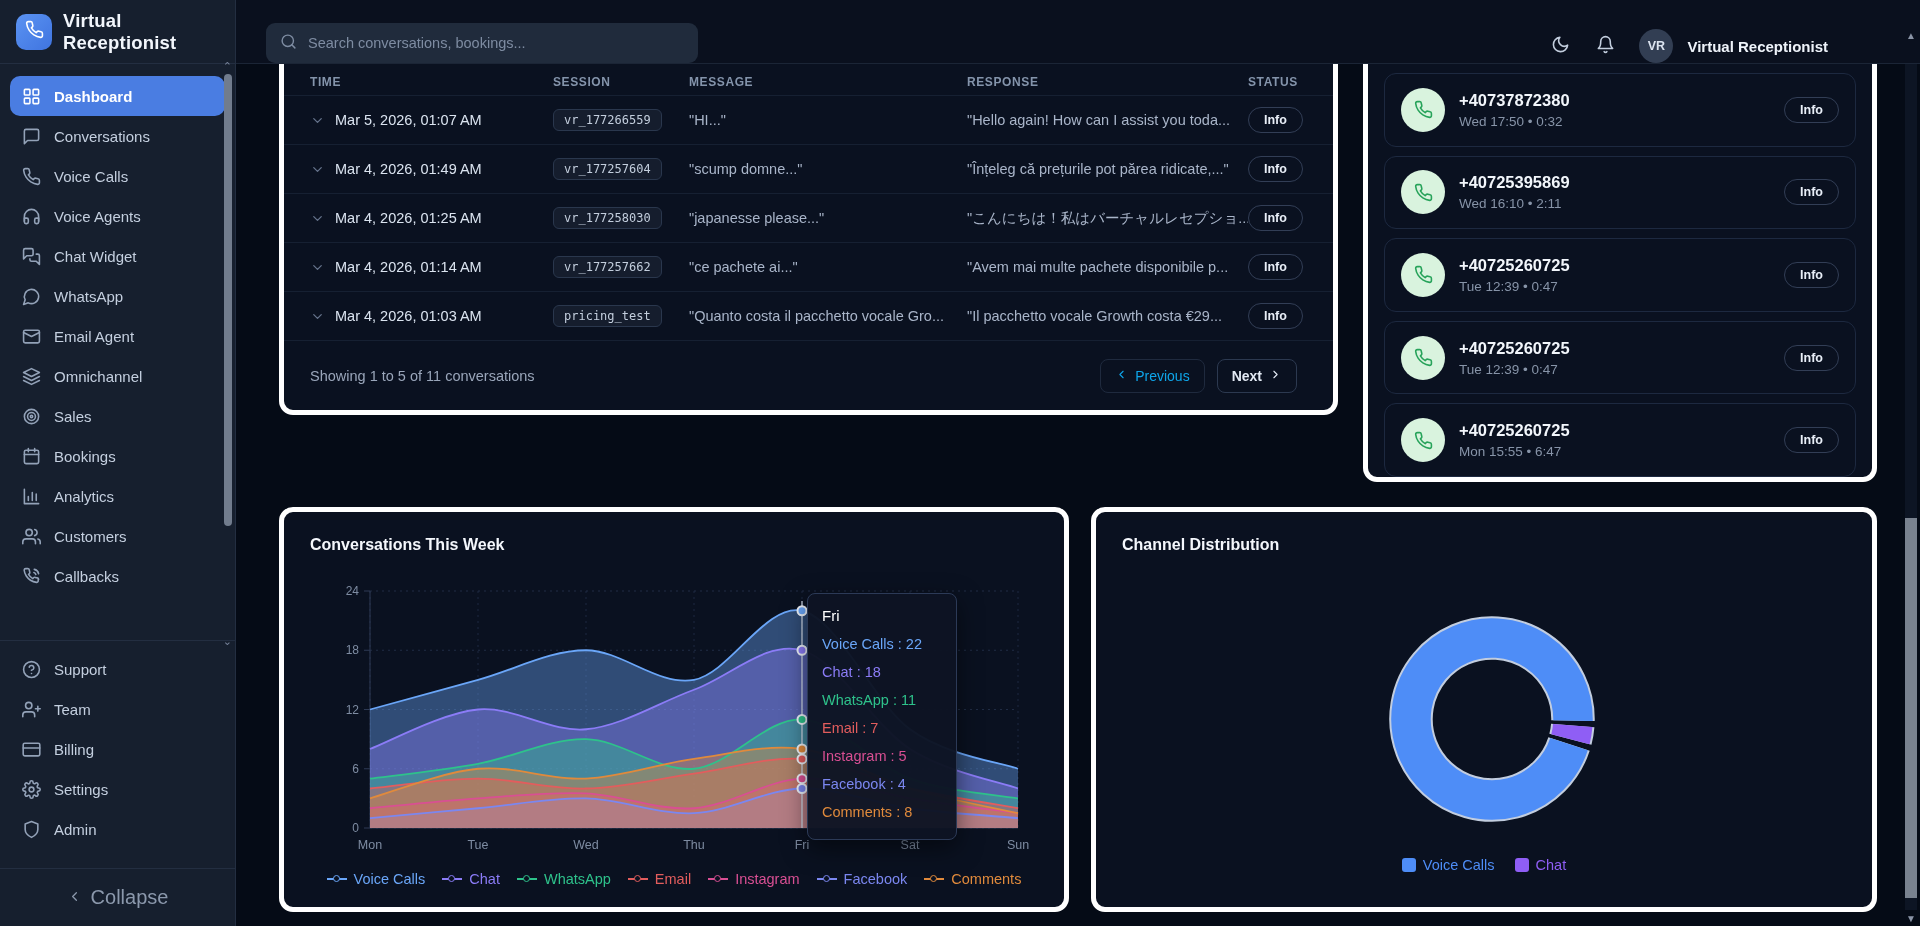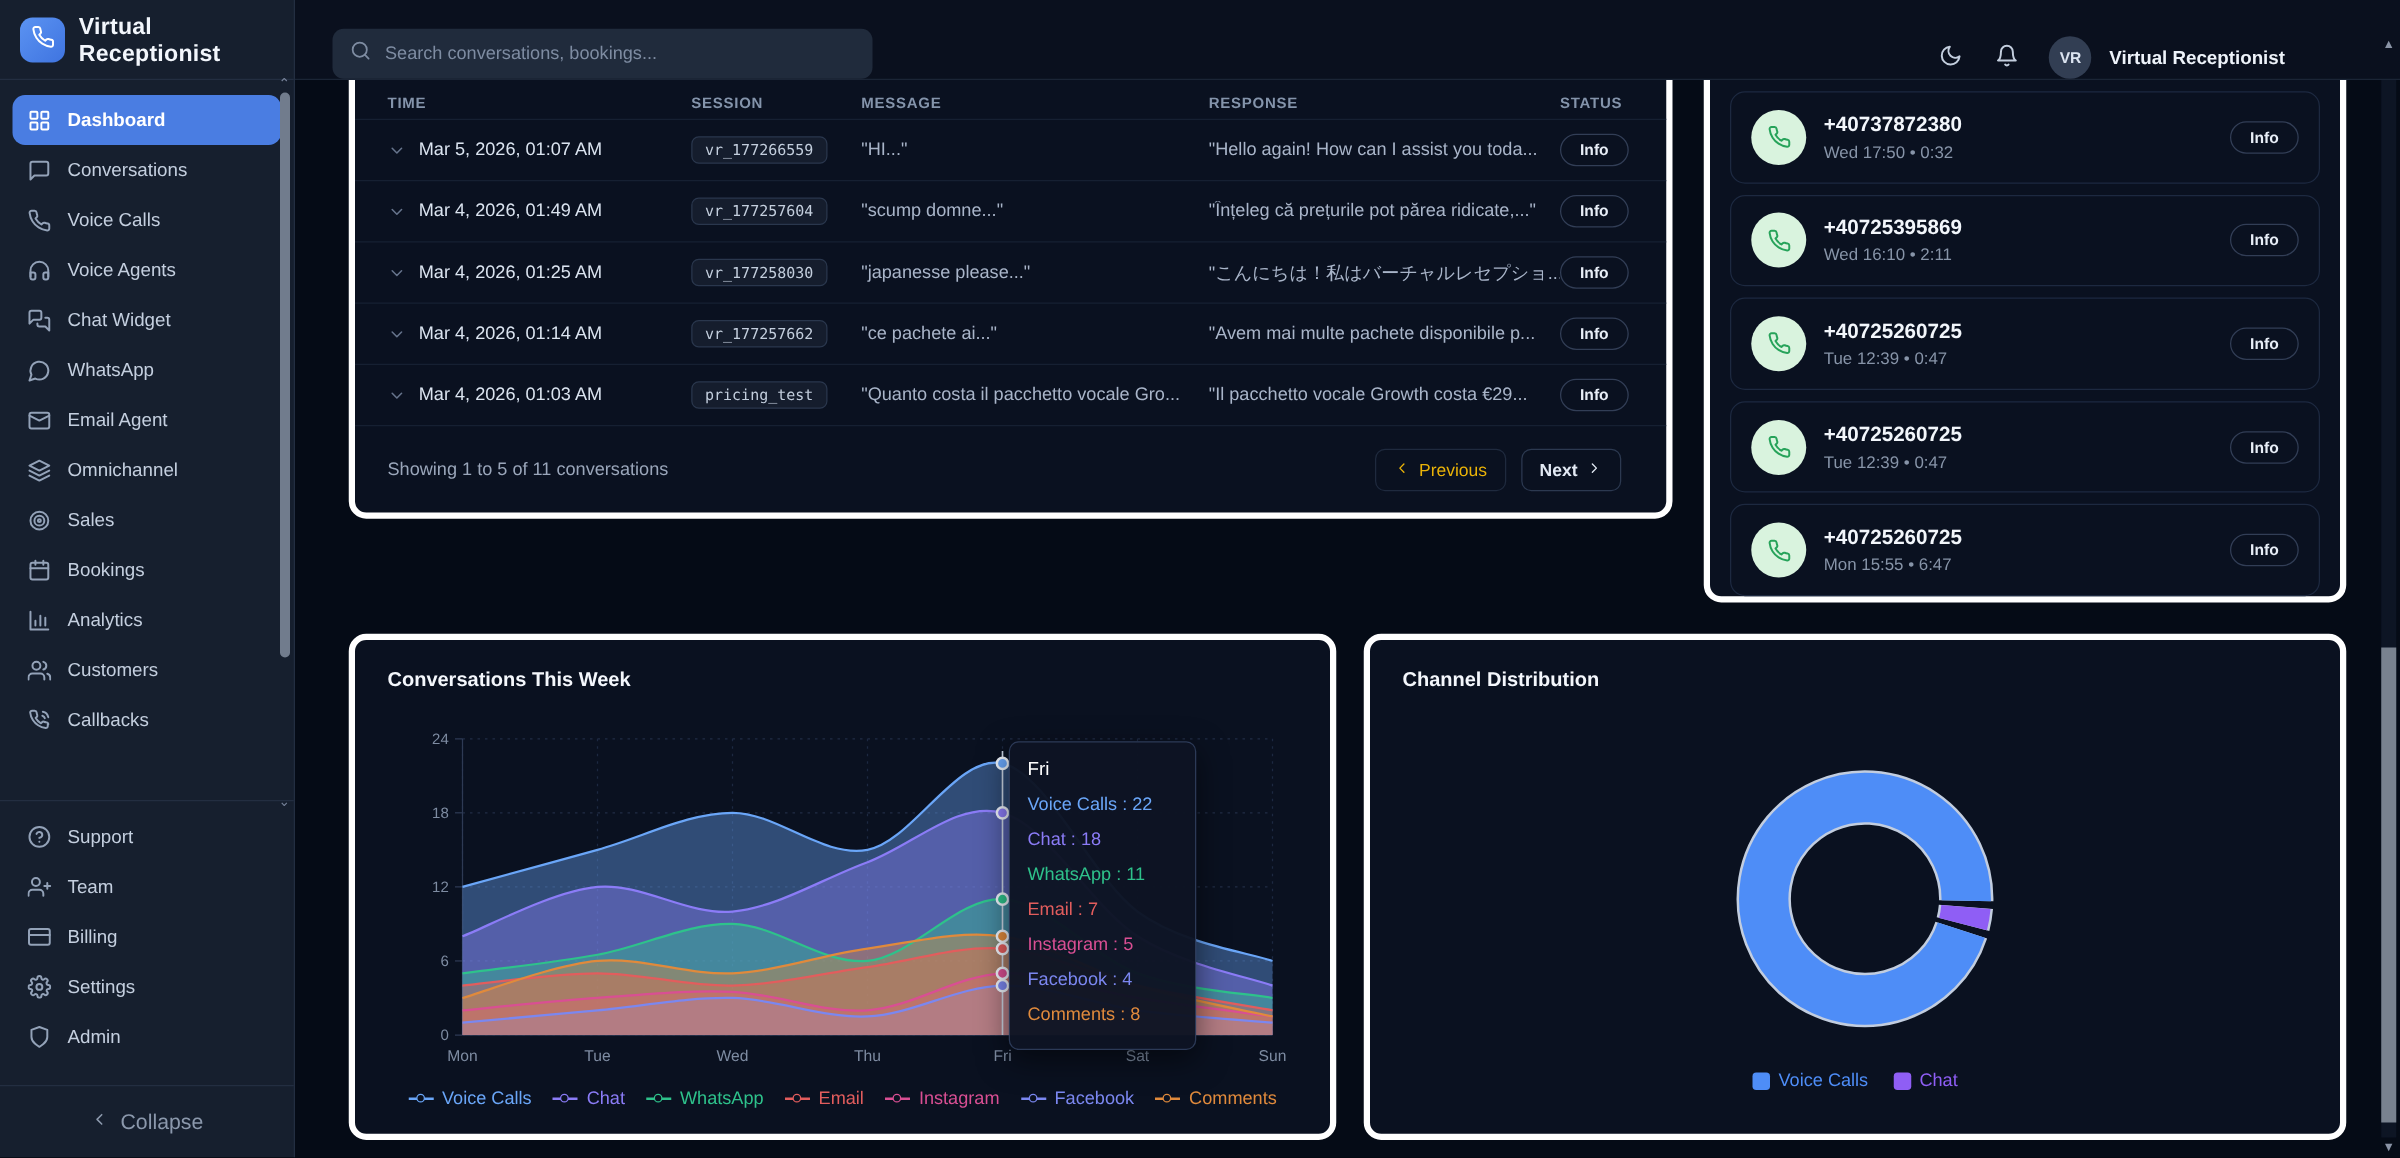--- a/index.html
+++ b/index.html
@@ -17,21 +17,21 @@
   .logo-title { font-size:18.5px; font-weight:bold; color:#f2f6fc; letter-spacing:.2px; }
   .nav { position:relative; padding:12px 10px 4px 10px; flex:0 0 576px; }
   .nav-item { height:40px; display:flex; align-items:center; gap:13px; padding:0 12px;
     border-radius:10px; color:#c4cfdf; font-size:15px; cursor:pointer; }
   .nav-item .icon { color:#93a2b8; display:flex; }
   .nav-item.active { background:#4a7de2; color:#ffffff; font-weight:bold; }
   .nav-item.active .icon { color:#ffffff; }
   .side-divider { height:1px; background:#232e41; margin:0 0; }
   .nav2 { padding:10px 10px; }
   .collapse-row { margin-top:auto; border-top:1px solid #232e41; height:58px; display:flex;
-    align-items:center; justify-content:center; gap:9px; color:#8b98ac; font-size:17px; cursor:pointer; }
+    align-items:center; justify-content:center; gap:9px; color:#8b98ac; font-size:20px; cursor:pointer; }
   .nav .thumb { position:absolute; right:3px; top:10px; width:8px; height:452px; background:#717c8d; border-radius:4px; }
   .nav .sb-up { position:absolute; right:3px; top:-4px; color:#77839a; font-size:11px; }
   .nav .sb-dn { position:absolute; right:3px; bottom:-8px; color:#77839a; font-size:11px; }
 
   
   .main { flex:1; display:flex; flex-direction:column; background:#050b16; position:relative; }
   .topbar { height:64px; background:#0a101e; border-bottom:1px solid #1b2536; display:flex;
     align-items:flex-end; padding:0 92px 0 30px; }
   .search { width:432px; height:40px; background:#202b3c; border-radius:9px; display:flex;
     align-items:center; gap:11px; padding:0 14px; color:#7e8ca2; }
@@ -60,21 +60,21 @@
     padding:3px 10px; font-family:"DejaVu Sans Mono",monospace; font-size:12px; color:#c3cedd; }
   .t-msg, .t-resp { color:#a9b5c9; white-space:nowrap; overflow:hidden; }
   .pill { display:inline-block; border:1px solid #323e56; border-radius:999px; padding:5px 15px;
     font-size:12.5px; font-weight:bold; color:#e8eef7; background:transparent; cursor:pointer; }
   .t-foot { height:64px; border-top:1px solid #162032; display:flex; align-items:center;
     justify-content:space-between; padding:6px 36px 0 26px; }
   .t-summary { font-size:14.5px; color:#9aa6ba; }
   .pager { display:flex; gap:12px; }
   .pg-btn { display:flex; align-items:center; gap:7px; border-radius:8px; padding:8px 14px;
     font-size:14px; background:transparent; cursor:pointer; font-family:"Liberation Sans",sans-serif; }
-  .pg-prev { border:1px solid #1f2a3e; color:#eab308; }
+  .pg-prev { border:1px solid #1f2a3e; color:#0ea5e9; }
   .pg-next { border:1px solid #2c3950; color:#e3eaf4; font-weight:bold; }
 
   
   .calls-panel { left:1127px; top:-16px; width:514px; height:434px; padding:20px 16px 0 16px;
     display:flex; flex-direction:column; gap:9px; }
   .call-card { height:74px; border:1px solid #1d2940; border-radius:12px; display:flex;
     align-items:center; gap:14px; padding:0 16px; background:#0a1120; }
   .call-ava { width:44px; height:44px; border-radius:50%; background:#d9f3de; color:#27a35a;
     display:flex; align-items:center; justify-content:center; flex-shrink:0; }
   .call-num { font-size:16.5px; font-weight:bold; color:#f2f6fb; }

